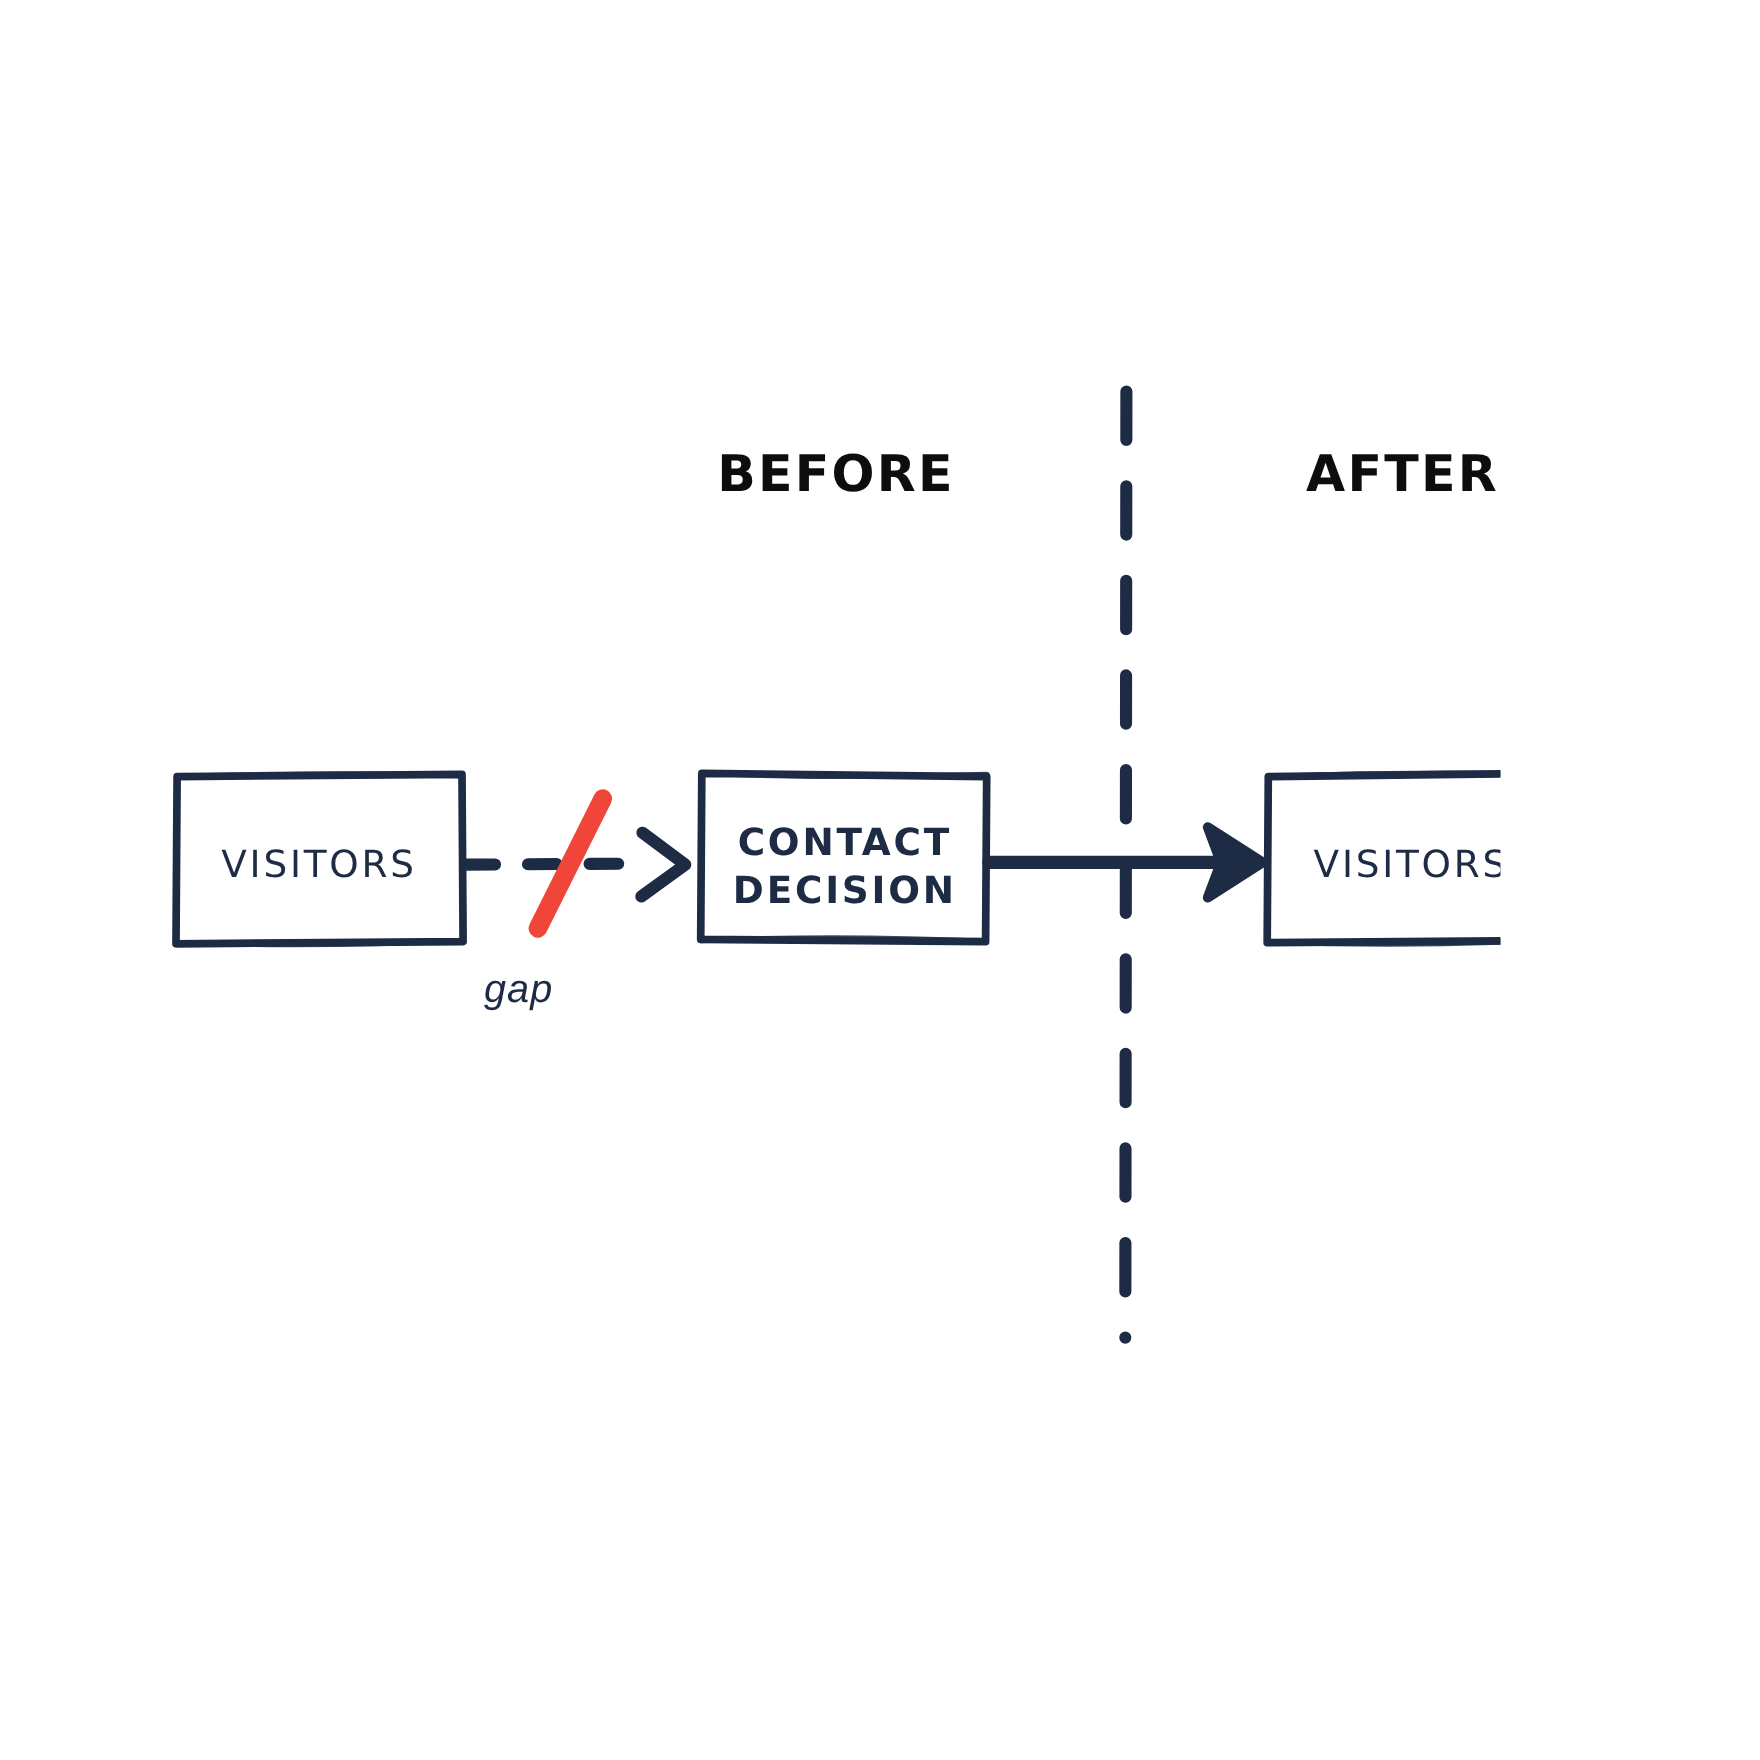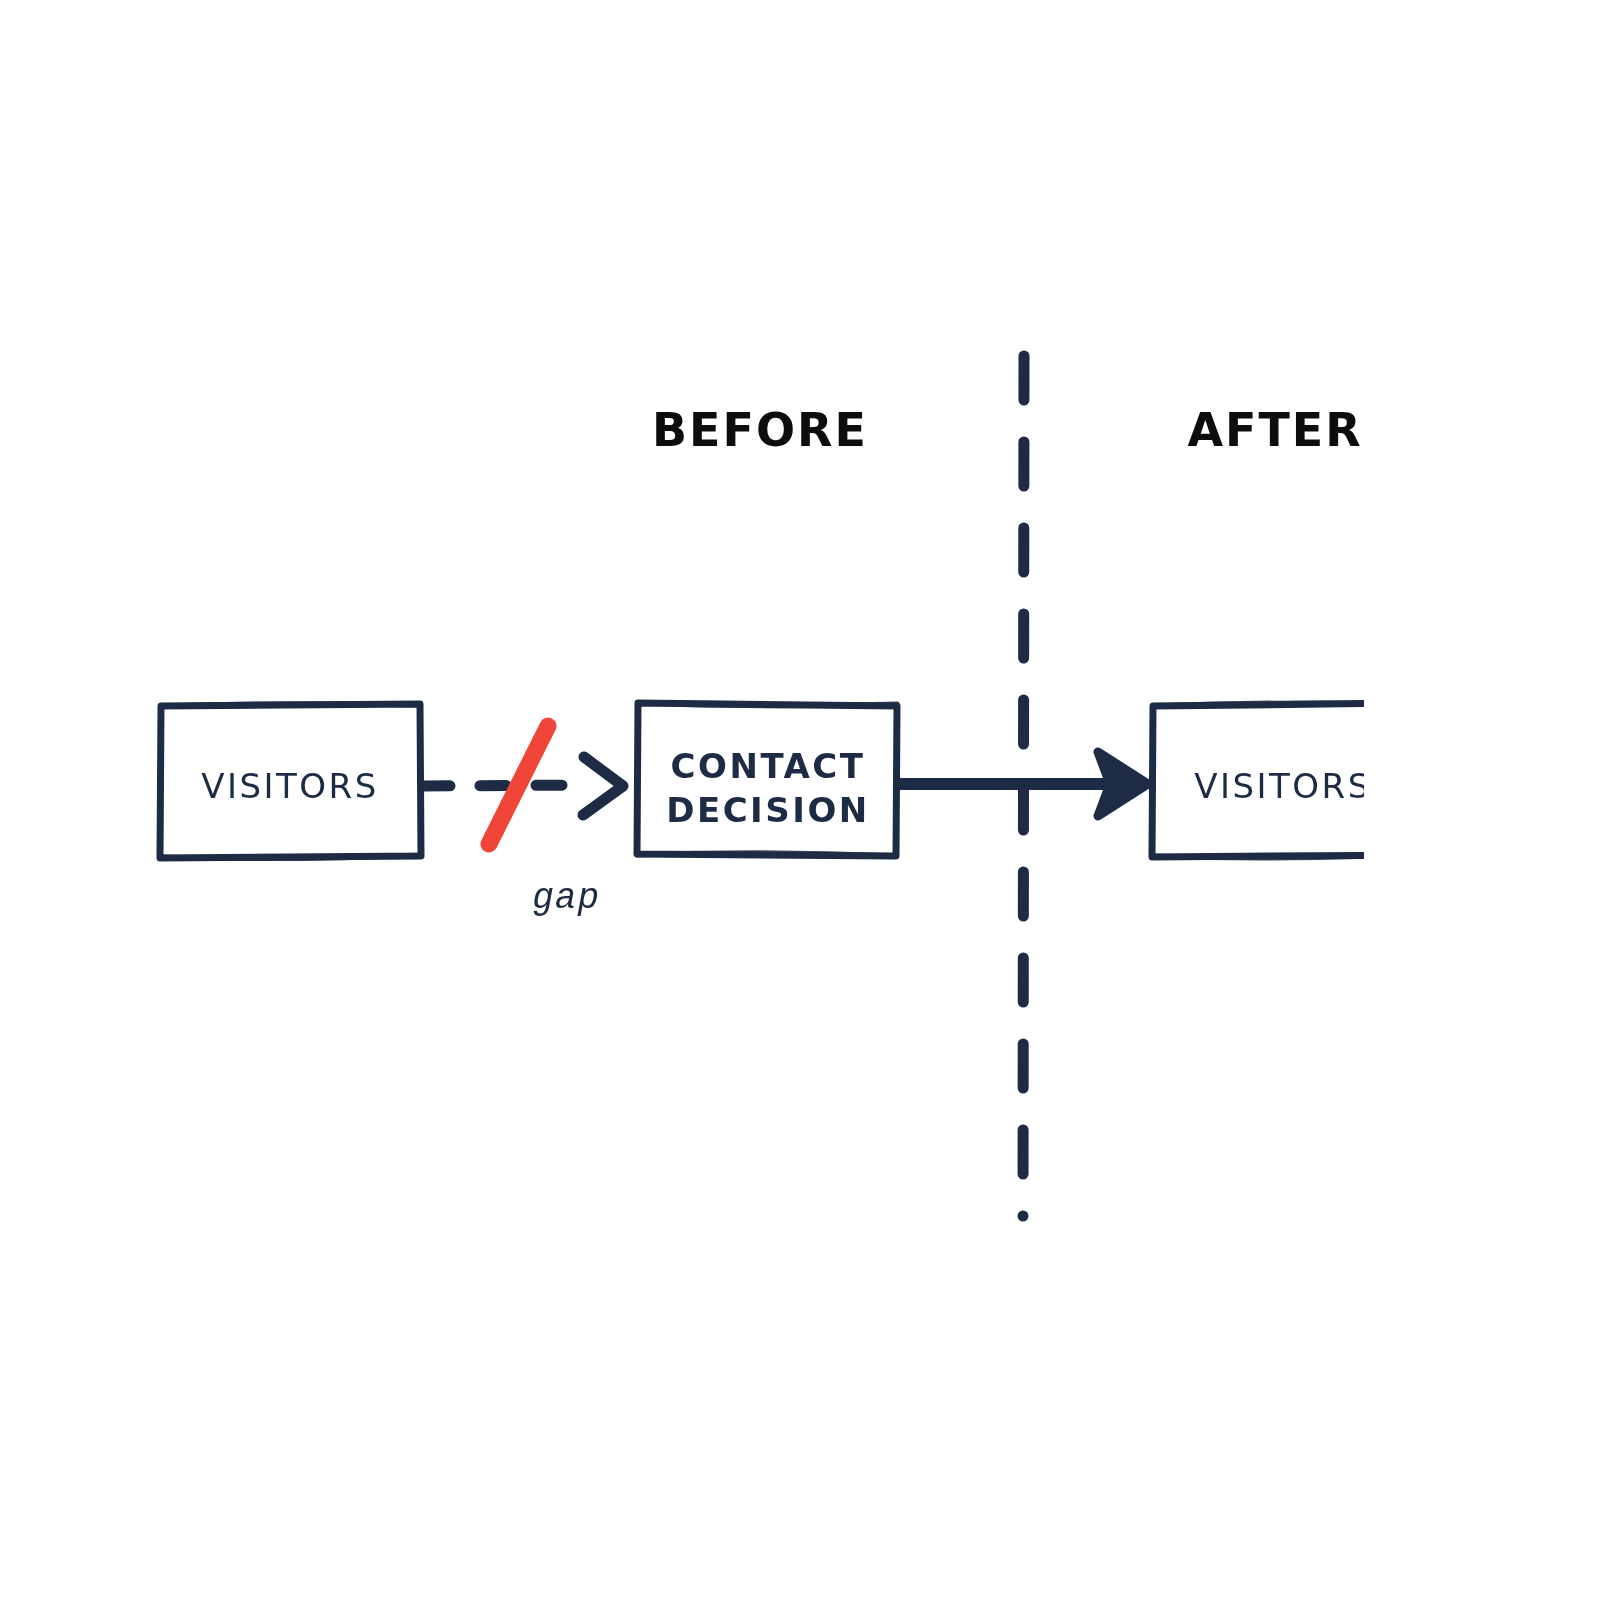--- a/index.html
+++ b/index.html
@@ -48,22 +48,22 @@
   }
   #text-visitors  { left: 160px;  top: 765px; width: 260px; }
   #text-decision  { left: 637px;  top: 745px; width: 262px; font-weight: bold; }
   #text-contacted { left: 1152px; top: 765px; width: 262px; }
 
   .gap-label {
     position: absolute;
     left: 440px;
     top: 878px;
     width: 160px;
-    text-align: right;
-    font-family: Liberation Mono, monospace;
+    text-align: left;
+    font-family: Liberation Sans, sans-serif;
     font-style: italic;
     font-size: 36px;
     color: #1d2b44;
     letter-spacing: 1px;
   }
 </style>
 </head>
 <body>
 
 <div id="canvas">

